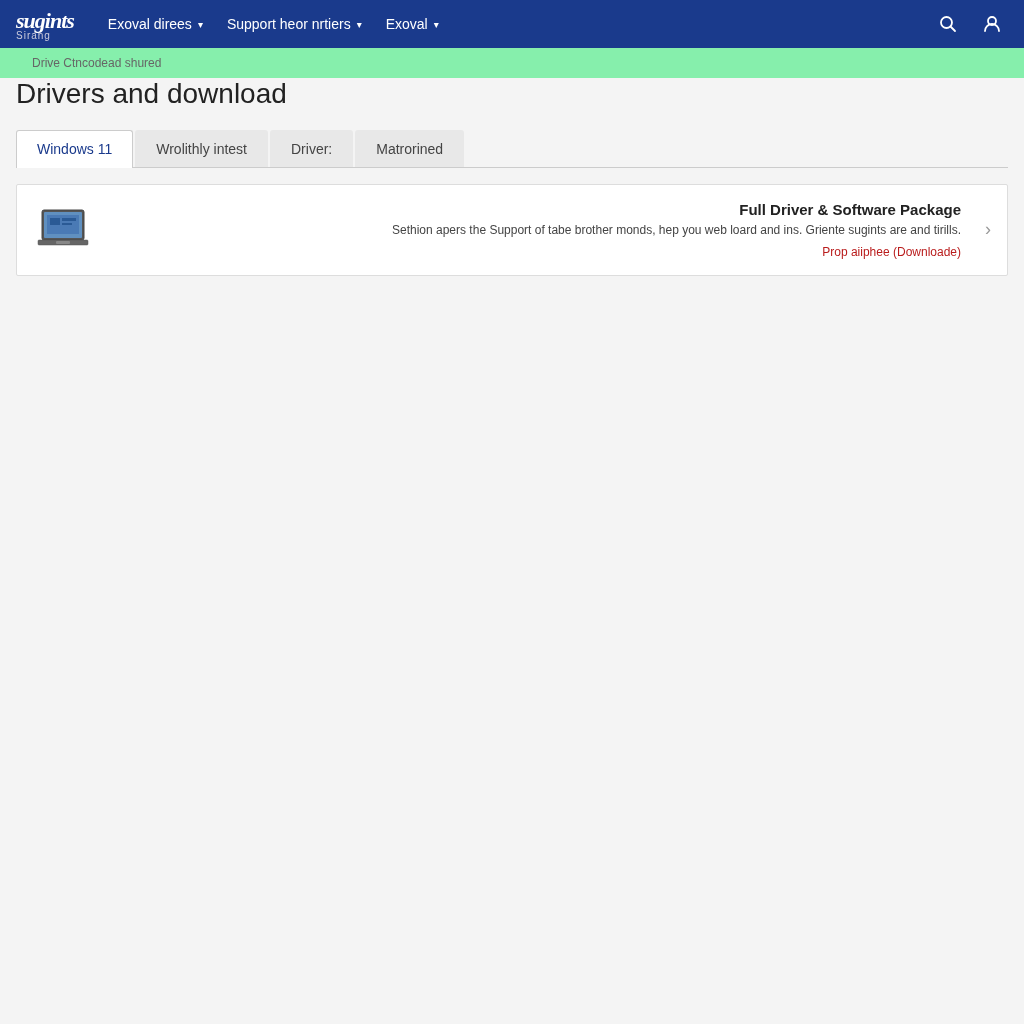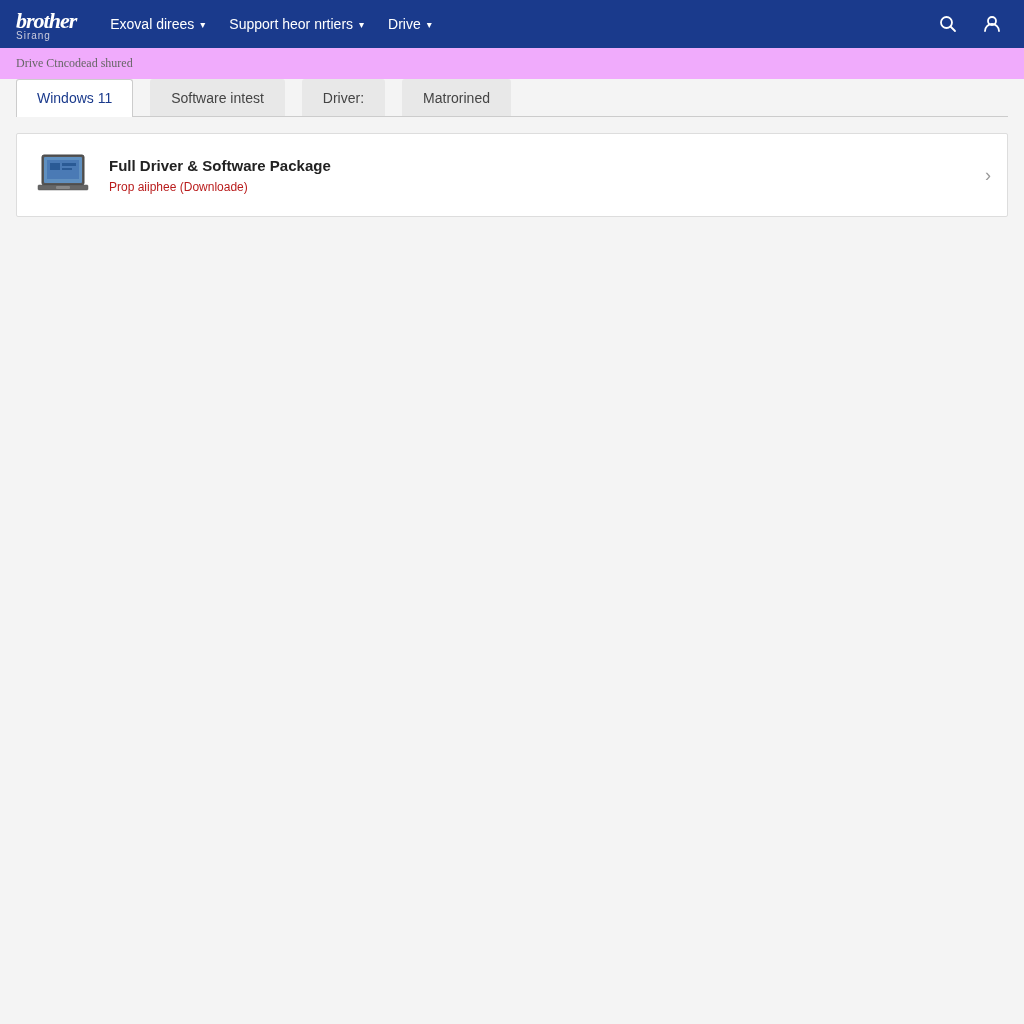--- a/index.html
+++ b/index.html
@@ -69,25 +69,24 @@
       cursor: pointer;
       width: 32px;
       height: 32px;
       display: flex;
       align-items: center;
       justify-content: center;
     }
 
     
     .breadcrumb-bar {
-      background: #f0abfc;
-      padding: 8px 16px;
+      background: #86efac;
+      padding: 8px 32px;
       font-size: 12px;
       color: #666;
-      font-family: Liberation Serif, serif;
     }
 
     
     .page-content {
       background: #f4f4f4;
       padding: 0 16px 24px 16px;
     }
     .page-title {
       font-size: 28px;
       font-weight: 300;
@@ -102,21 +101,21 @@
       margin-bottom: 16px;
     }
     .tab {
       padding: 10px 20px;
       cursor: pointer;
       border: 1px solid transparent;
       border-bottom: none;
       font-size: 14px;
       color: #444;
       background: #e8e8e8;
-      margin-right: 17px;
+      margin-right: 2px;
       border-radius: 3px 3px 0 0;
     }
     .tab.active {
       background: white;
       color: #1a3a8c;
       border-color: #ccc;
       border-bottom-color: white;
       margin-bottom: -1px;
       font-weight: 500;
     }
@@ -127,20 +126,21 @@
       border: 1px solid #ddd;
       border-radius: 2px;
     }
     .driver-item {
       display: flex;
       align-items: center;
       padding: 16px;
       cursor: pointer;
       border-bottom: 1px solid #eee;
       gap: 16px;
+      text-align: right;
     }
     .driver-item:last-child { border-bottom: none; }
     .driver-icon {
       width: 60px;
       height: 50px;
       flex-shrink: 0;
       display: flex;
       align-items: center;
       justify-content: center;
     }
@@ -177,34 +177,34 @@
       font-size: 18px;
       margin-left: 8px;
     }
   </style>
 </head>
 <body>
 
 <header class="header">
   <div class="header-left">
     <div class="logo-container">
-      <span class="logo-text">brother</span>
+      <span class="logo-text">sugints</span>
       <span class="logo-sub">Sirang</span>
     </div>
     <nav class="nav-menu">
       <div class="nav-item">
         <span>Exoval direes</span>
         <span class="nav-chevron">▾</span>
       </div>
       <div class="nav-item">
         <span>Support heor nrtiers</span>
         <span class="nav-chevron">▾</span>
       </div>
       <div class="nav-item">
-        <span>Drive</span>
+        <span>Exoval</span>
         <span class="nav-chevron">▾</span>
       </div>
     </nav>
   </div>
   <div class="header-right">
     <div class="header-icon">
       <svg width="18" height="18" viewBox="0 0 18 18" fill="none">
         <circle cx="7.5" cy="7.5" r="5.5" stroke="white" stroke-width="1.8"></circle>
         <line x1="11.5" y1="11.5" x2="16" y2="16" stroke="white" stroke-width="1.8" stroke-linecap="round"></line>
       </svg>
@@ -216,27 +216,28 @@
       </svg>
     </div>
   </div>
 </header>
 
 <div class="breadcrumb-bar">
   <span>Drive Ctncodead shured</span>
 </div>
 
 <div class="page-content">
+  <h1 class="page-title">Drivers and download</h1>
 
   <div class="tabs">
     <div class="tab active">
       <span>Windows 11</span>
     </div>
     <div class="tab">
-      <span>Software intest</span>
+      <span>Wrolithly intest</span>
     </div>
     <div class="tab">
       <span>Driver:</span>
     </div>
     <div class="tab">
       <span>Matrorined</span>
     </div>
   </div>
 
   <div class="driver-list">
@@ -251,18 +252,19 @@
           <rect x="16" y="12" width="10" height="7" fill="#2a5a95"></rect>
           <rect x="28" y="12" width="14" height="3" fill="#2a5a95"></rect>
           <rect x="28" y="17" width="10" height="2" fill="#2a5a95"></rect>
 
           <rect x="4" y="34" width="50" height="5" rx="1" fill="#666" stroke="#555" stroke-width="0.5"></rect>
           <rect x="22" y="35" width="14" height="3" rx="1" fill="#888"></rect>
         </svg>
       </div>
       <div class="driver-info">
         <div class="driver-name">Full Driver &amp; Software Package</div>
+        <div class="driver-desc">Sethion apers the Support of tabe brother monds, hep you web loard and ins. Griente sugints are and tirills.</div>
         <a class="driver-link">Prop aiiphee (Downloade)</a>
       </div>
       <div class="driver-chevron">›</div>
     </div>
   </div>
 </div>
 
 </body></html>

